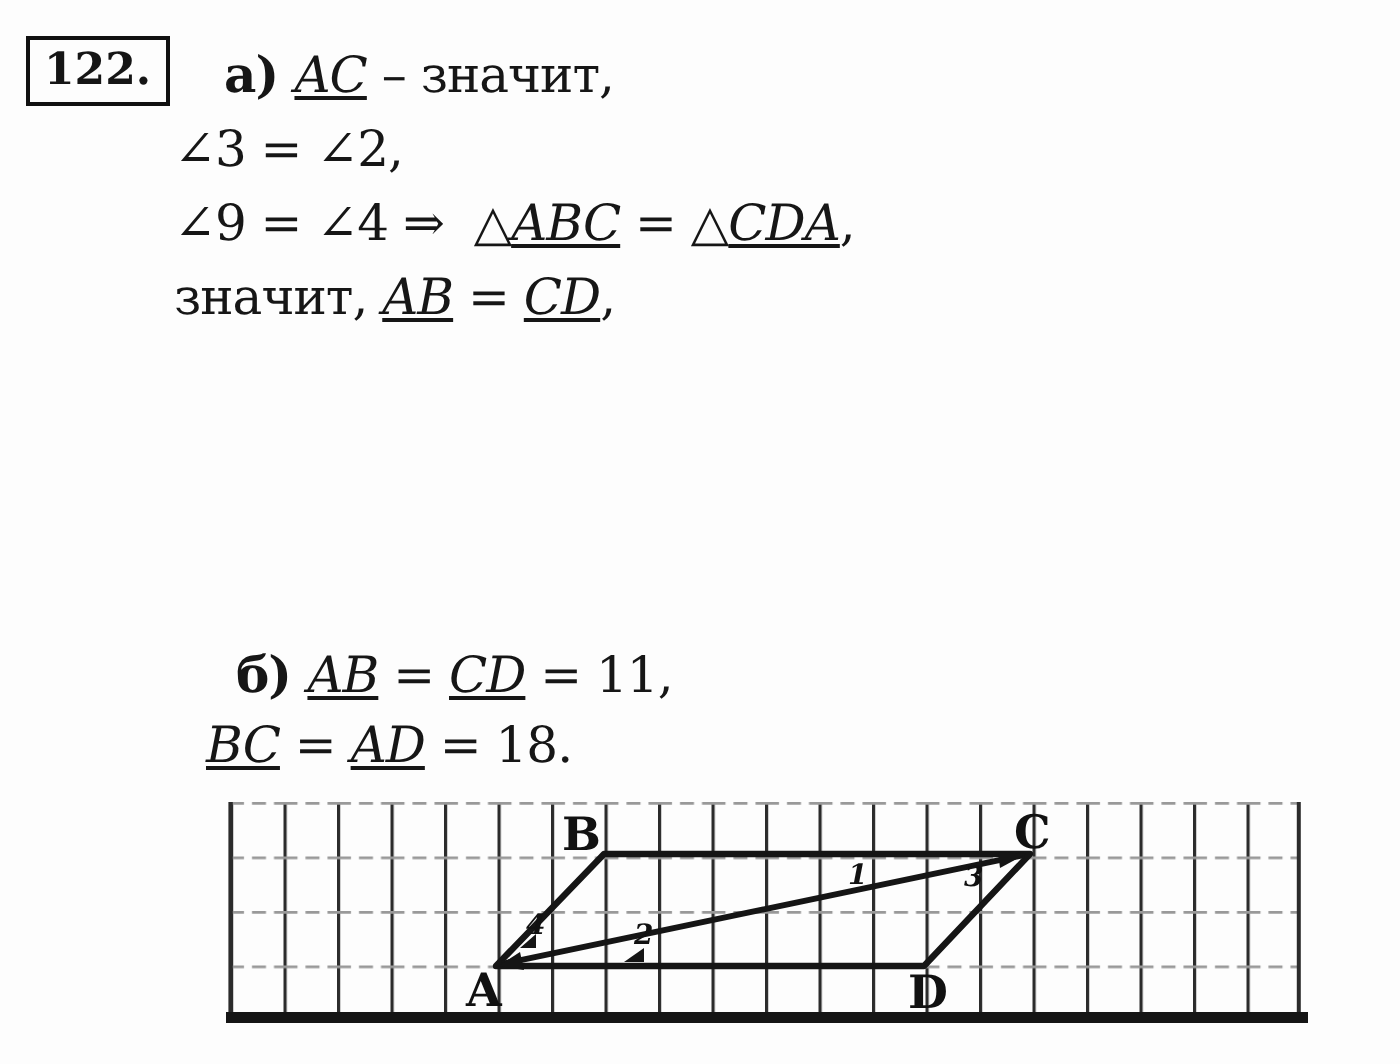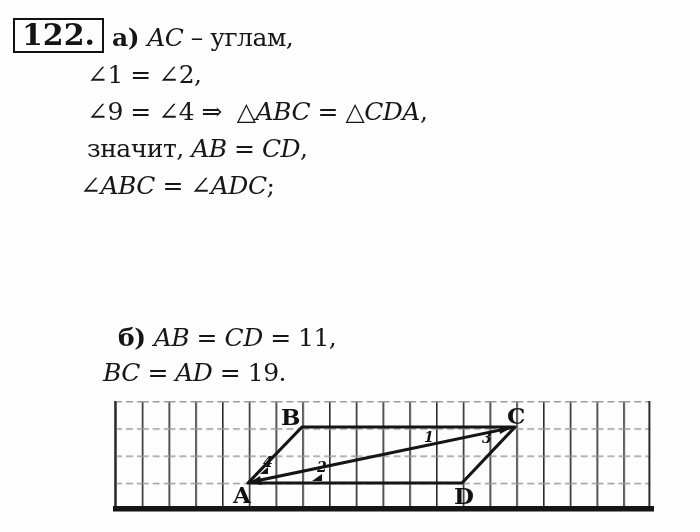--- a/index.html
+++ b/index.html
@@ -6,29 +6,29 @@
   .page{
     position:relative;width:700px;height:532px;background:#fdfdfd;overflow:hidden;
     font-family:"DejaVu Serif","Liberation Serif","DejaVu Sans",serif;
     color:#151515;
   }
   
   .numbox{
     position:absolute;left:13px;top:18px;
     border:2.5px solid #111;
     padding:0 7px 1px 7px;
-    font-weight:bold;font-size:30px;line-height:30px;
+    font-weight:bold;font-size:22px;line-height:30px;
     background:#fdfdfd;
   }
   
   .block{position:absolute;font-size:25px;letter-spacing:-0.5px;color:#161616;}
   #part-a{left:87px;top:19px;line-height:37px;}
   #part-b{left:87px;top:306px;line-height:35px;}
   .line{white-space:pre;}
-  .s-i{font-style:italic;}
+  .s-i{font-style:italic;text-decoration:underline;}
   .s-b{font-weight:bold;}
   #part-a .line:nth-child(1){margin-left:25px;}
   #part-a .line:nth-child(5){margin-left:-7px;}
   #part-a .line:nth-child(7){margin-left:5px;}
   #part-b .line:nth-child(1){margin-left:31px;margin-top:14px;}
   #part-b .line:nth-child(2){margin-left:16px;}
   
   .figure{position:absolute;left:113px;top:396px;width:541px;height:122px;}
   .fig-label{font-family:"DejaVu Serif","Liberation Serif",serif;font-size:23px;font-weight:600;fill:#111;}
   .ang-label{font-family:"DejaVu Serif","Liberation Serif",serif;font-size:14px;font-style:italic;font-weight:600;fill:#111;}
@@ -36,30 +36,29 @@
 </head>
 <body>
 
 <div class="page">
 
   <div class="numbox">
     <span>122.</span>
   </div>
 
   <div class="block" id="part-a">
-      <div class="line"><span class="s-b">а) </span><span class="s-i">AC</span><span class="s-n"> – углам,</span></div>
-      <div class="line"><span class="s-n">∠1 = ∠2,</span></div>
+      <div class="line"><span class="s-b">а) </span><span class="s-i">AC</span><span class="s-n"> – значит,</span></div>
+      <div class="line"><span class="s-n">∠3 = ∠2,</span></div>
       <div class="line"><span class="s-n">∠9 = ∠4 ⇒  △</span><span class="s-i">ABC</span><span class="s-n"> = △</span><span class="s-i">CDA</span><span class="s-n">,</span></div>
       <div class="line"><span class="s-n">значит, </span><span class="s-i">AB</span><span class="s-n"> = </span><span class="s-i">CD</span><span class="s-n">,</span></div>
-      <div class="line"><span class="s-n">∠</span><span class="s-i">ABC</span><span class="s-n"> = ∠</span><span class="s-i">ADC</span><span class="s-n">;</span></div>
     </div>
 
   <div class="block" id="part-b">
       <div class="line"><span class="s-b">б) </span><span class="s-i">AB</span><span class="s-n"> = </span><span class="s-i">CD</span><span class="s-n"> = 11,</span></div>
-      <div class="line"><span class="s-i">BC</span><span class="s-n"> = </span><span class="s-i">AD</span><span class="s-n"> = 19.</span></div>
+      <div class="line"><span class="s-i">BC</span><span class="s-n"> = </span><span class="s-i">AD</span><span class="s-n"> = 18.</span></div>
     </div>
 
   <div class="figure">
     <svg width="541" height="122" viewBox="0 0 541 122" xmlns="http://www.w3.org/2000/svg">
       <defs>
         <pattern id="gp" width="26.75" height="27.25" x="2" y="5" patternUnits="userSpaceOnUse">
           <line x1="0.8" y1="0" x2="0.8" y2="27.25" stroke="#2b2b2b" stroke-width="1.6"></line>
           <line x1="0" y1="0.7" x2="26.75" y2="0.7" stroke="#999999" stroke-width="1.3" stroke-dasharray="7 4"></line>
         </pattern>
       </defs>

